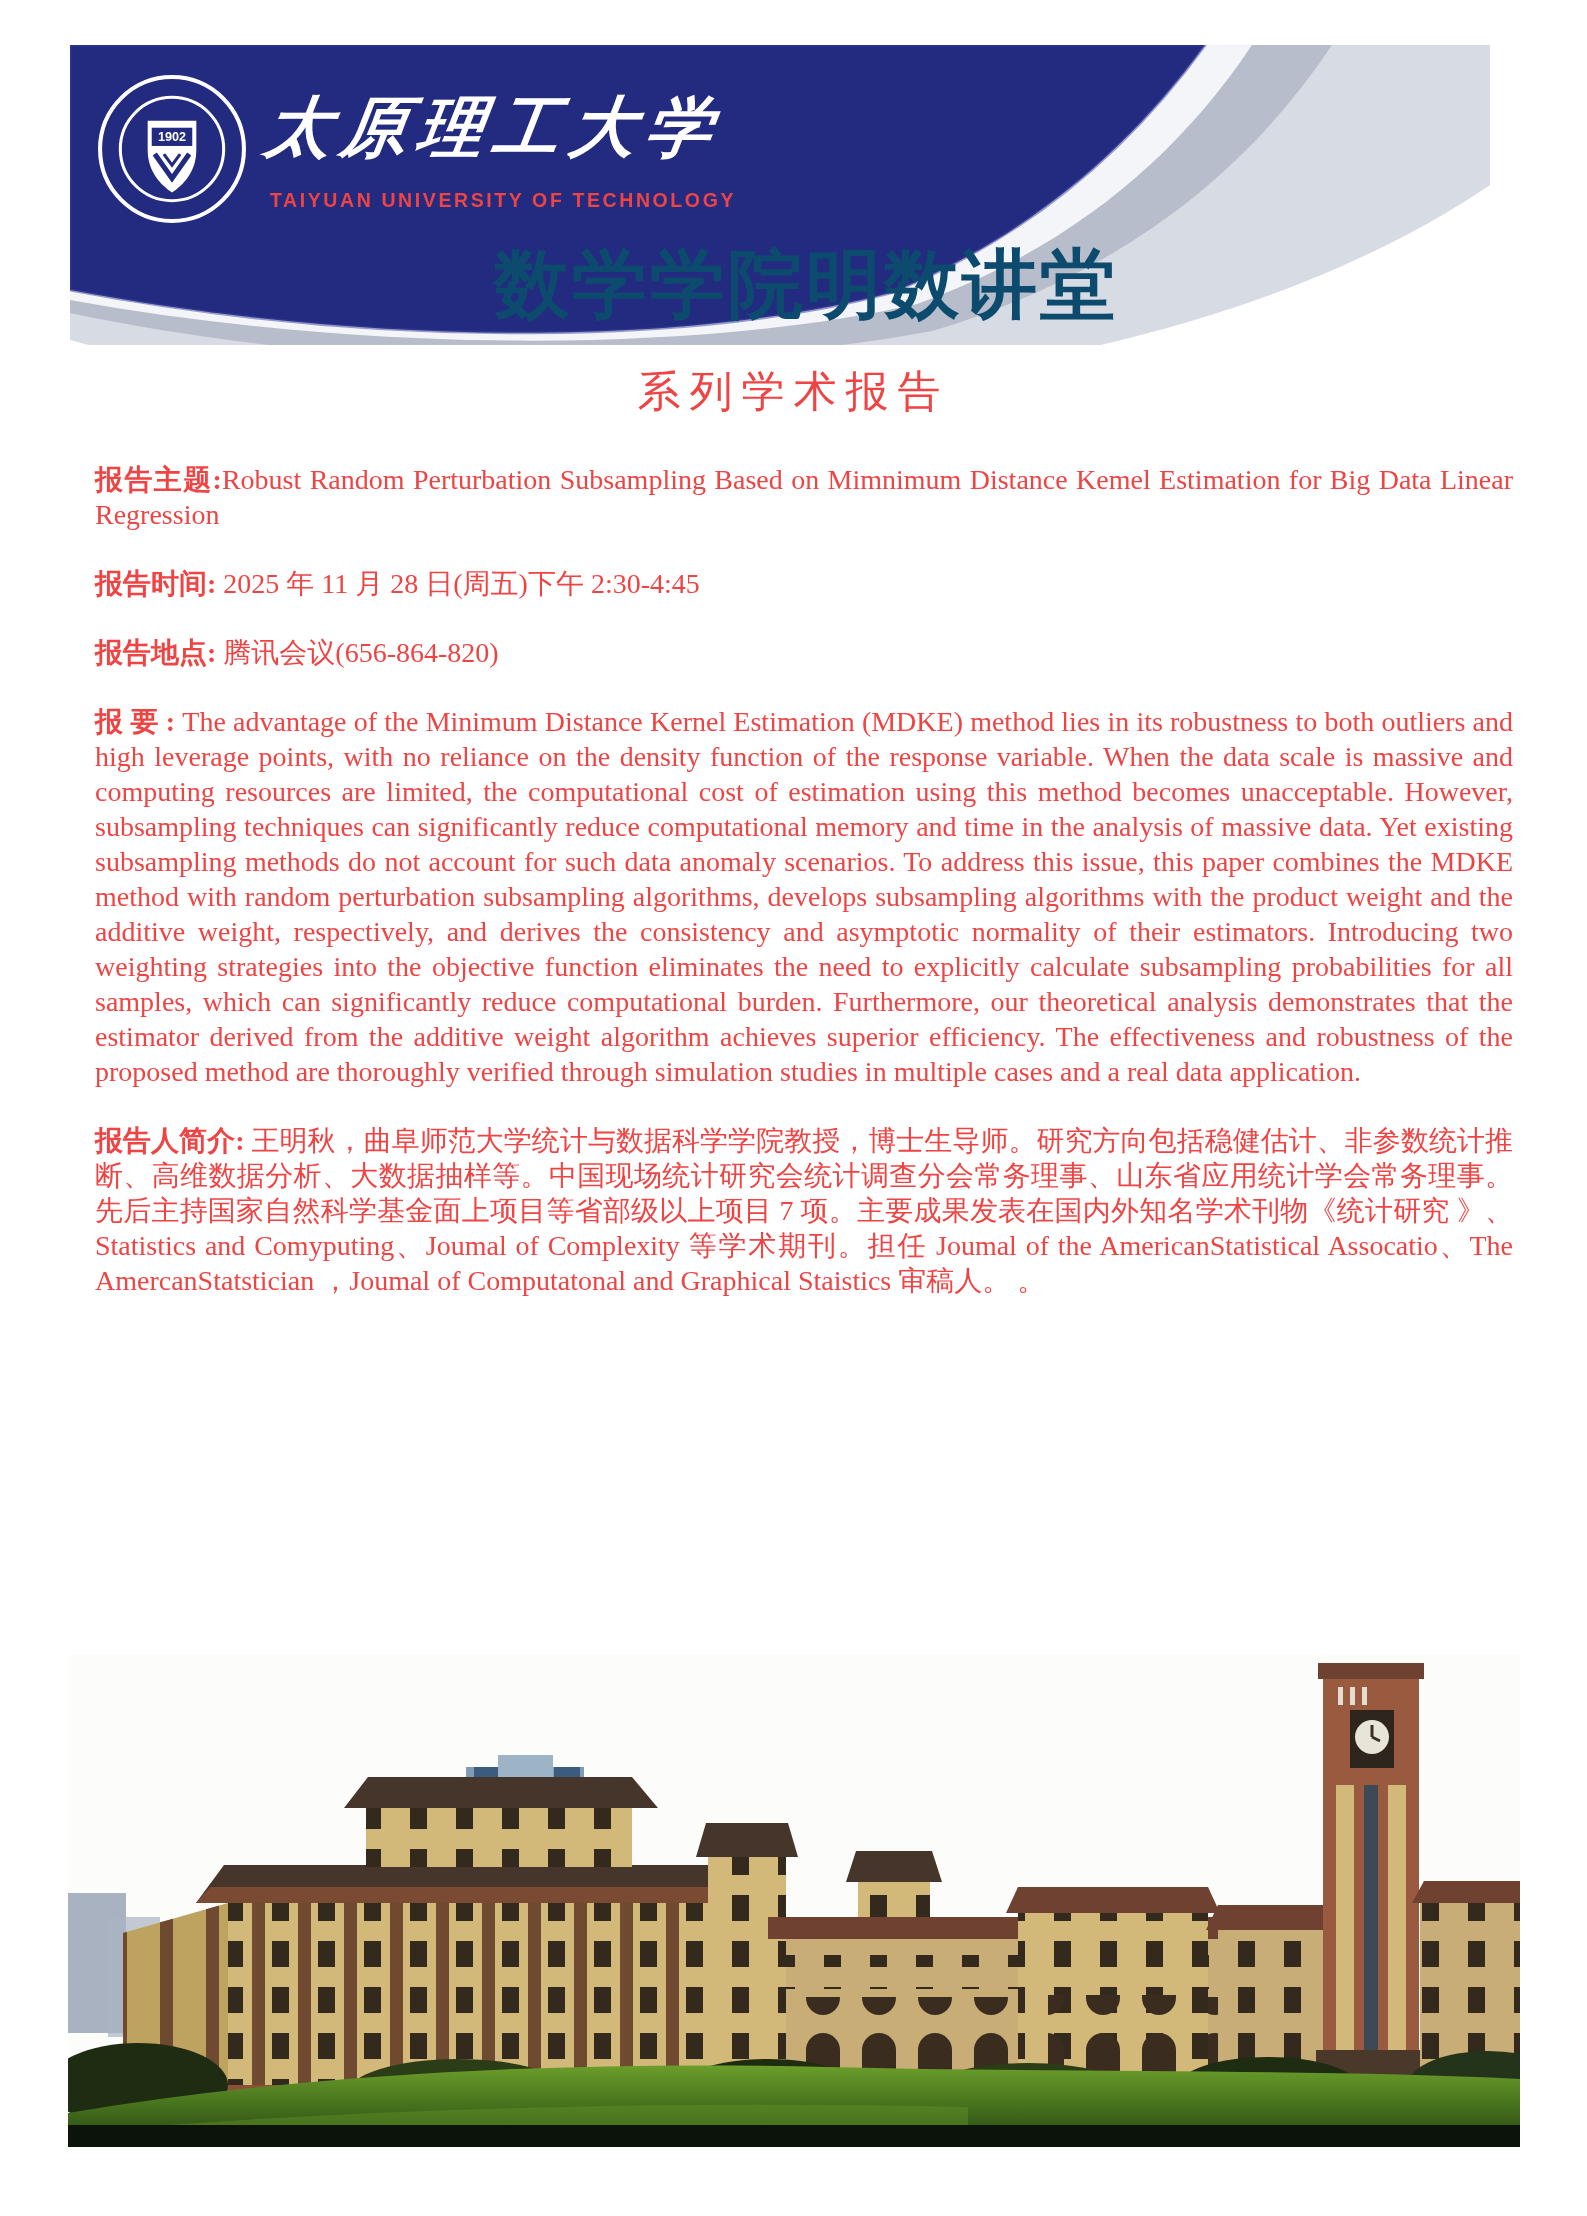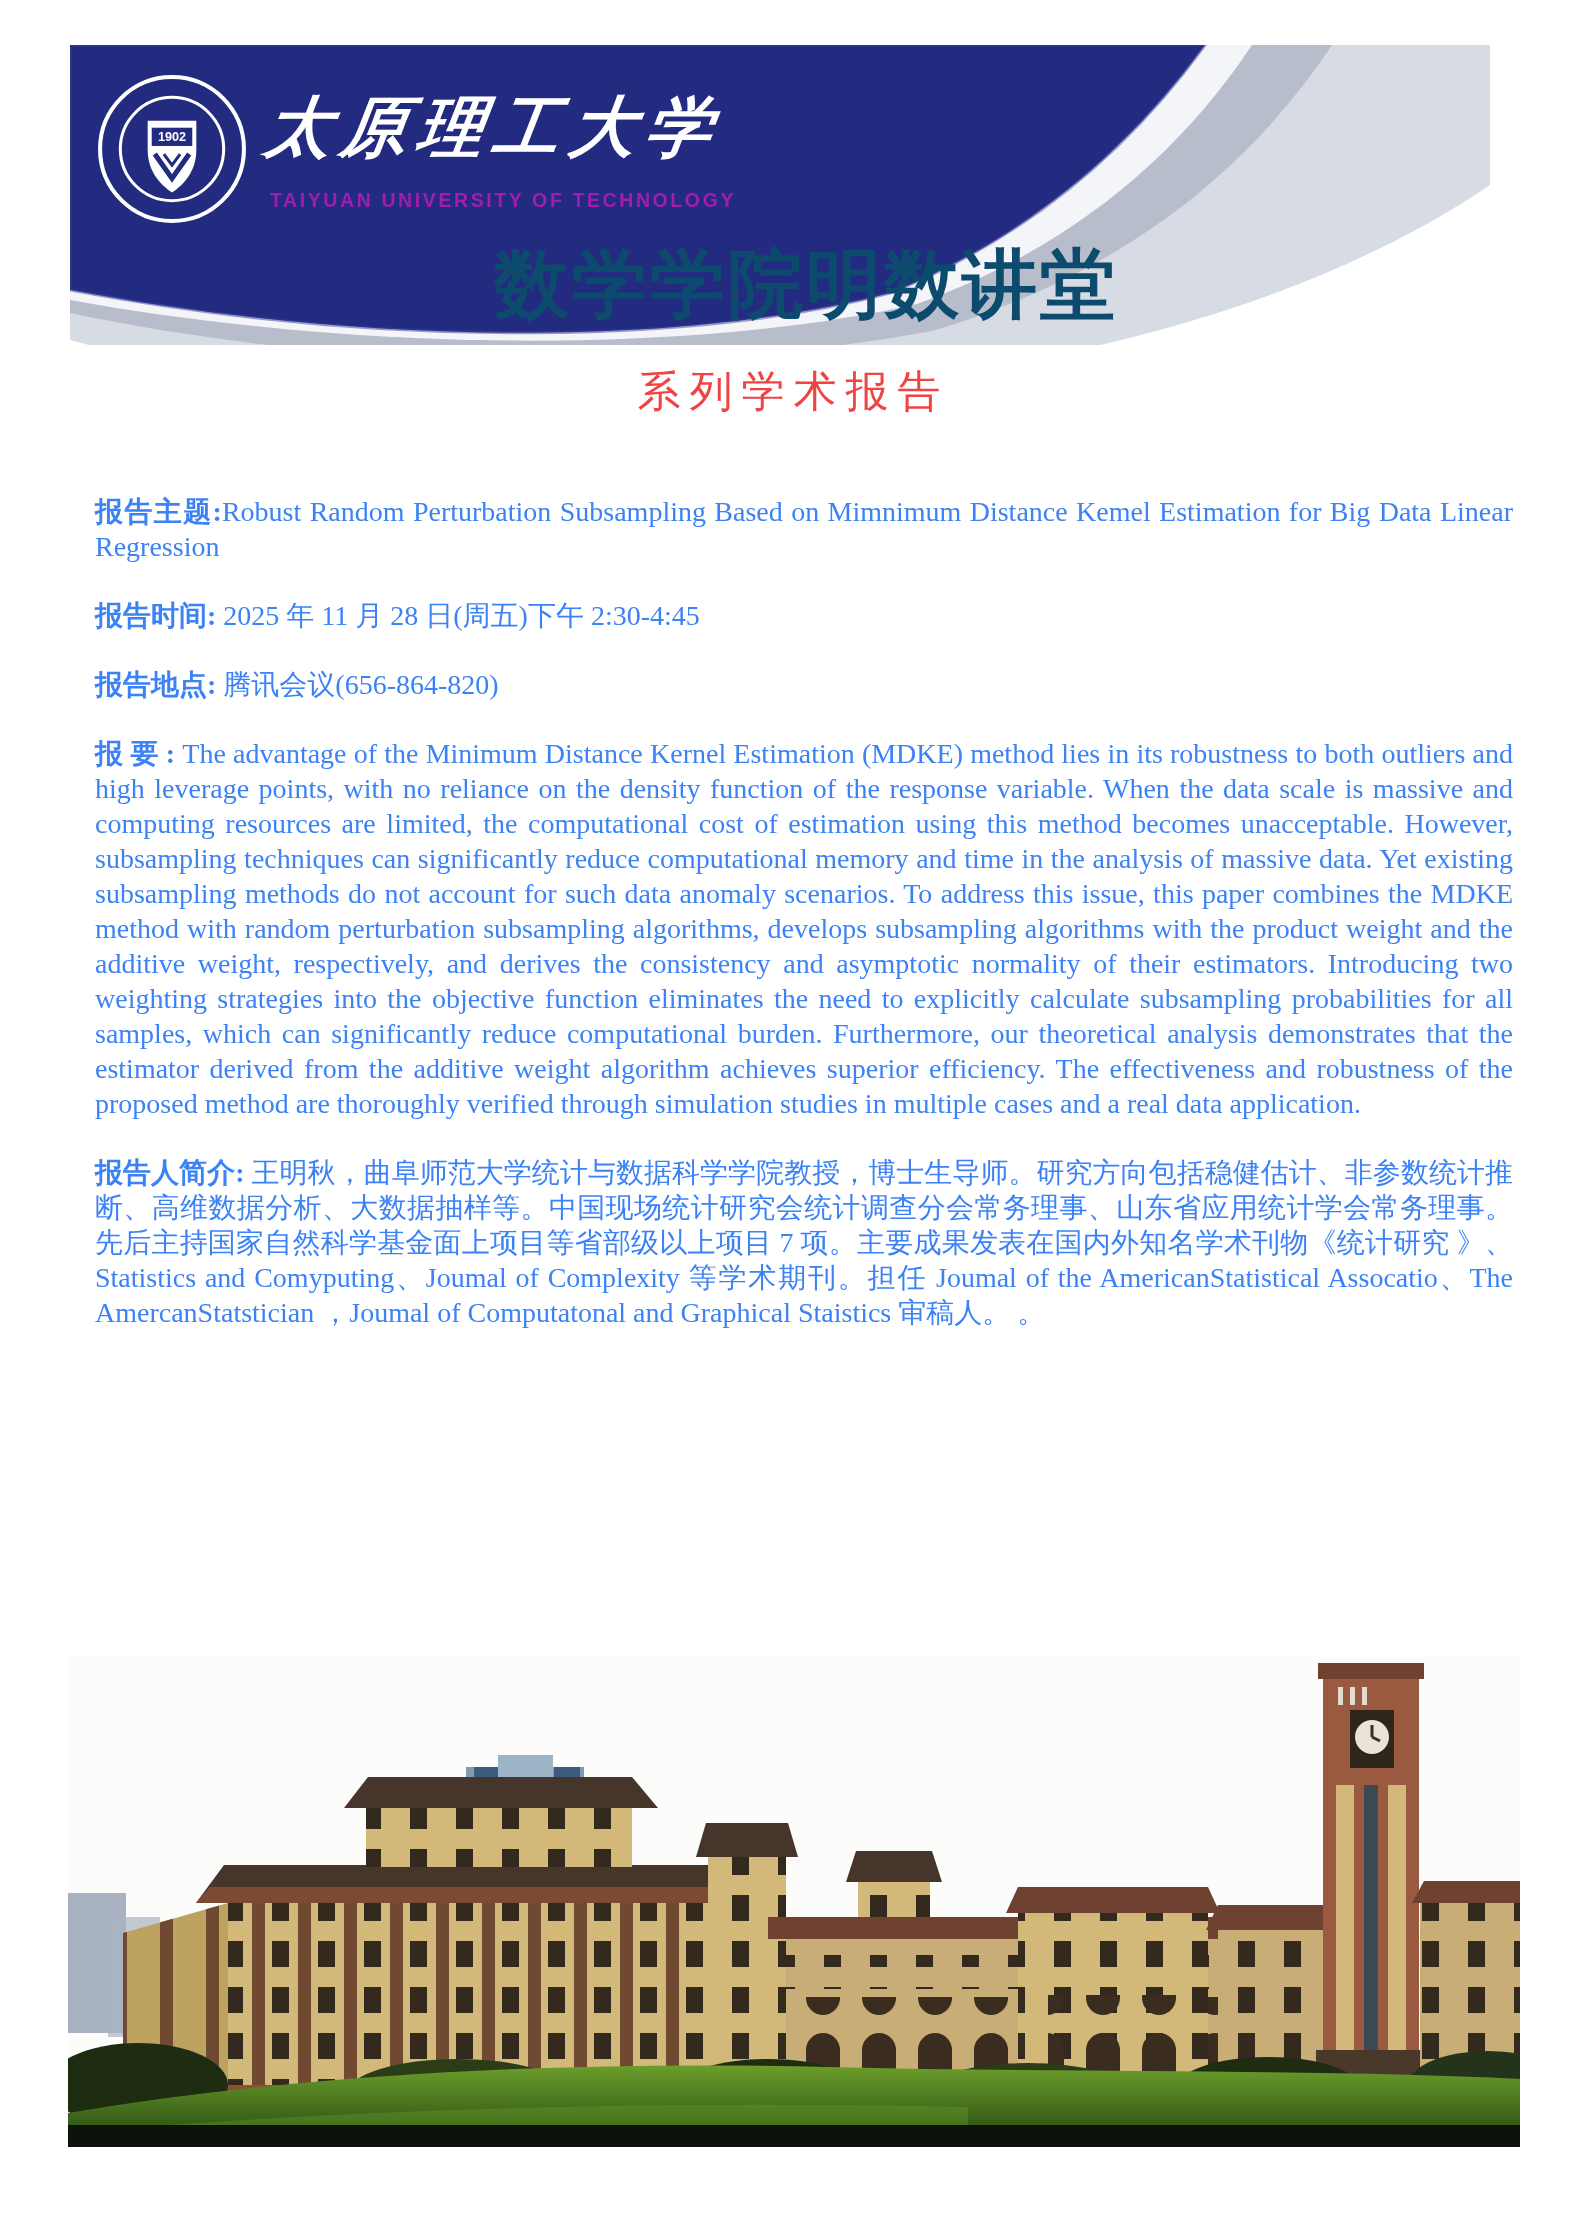--- a/index.html
+++ b/index.html
@@ -6,31 +6,31 @@
   .page{position:relative;width:1587px;height:2216px;background:#ffffff;overflow:hidden;
         font-family:"Liberation Serif","DejaVu Serif",serif;color:#111;}
 
   
   .banner{position:absolute;left:70px;top:45px;width:1420px;height:300px;}
   .banner-bg{position:absolute;left:0;top:0;width:100%;height:100%;}
   .logo{position:absolute;left:26px;top:28px;width:152px;height:152px;}
   .uni-cn{position:absolute;left:196px;top:38px;font-size:66px;font-weight:bold;font-style:italic;
           color:#ffffff;letter-spacing:10px;transform:skewX(-8deg);white-space:nowrap;
           font-family:"Liberation Serif","DejaVu Serif",serif;}
-  .uni-en{position:absolute;left:200px;top:144px;font-size:19.5px;font-weight:bold;color:#a21caf;
+  .uni-en{position:absolute;left:200px;top:144px;font-size:19.5px;font-weight:bold;color:#ef4444;
           letter-spacing:2.6px;white-space:nowrap;font-family:"Liberation Sans","DejaVu Sans",sans-serif;}
   .main-title{position:absolute;left:424px;top:190px;font-size:75px;font-weight:800;color:#0c4a6e;
           letter-spacing:3px;white-space:nowrap;font-family:"Liberation Sans","DejaVu Sans",sans-serif;}
 
   .subtitle{position:absolute;left:0;top:363px;width:1587px;text-align:center;font-size:43px;
           letter-spacing:9px;color:#ef4444;font-weight:500;}
 
   
   .content{position:absolute;left:95px;top:462px;width:1418px;font-size:28px;line-height:35px;
-           text-align:justify;color:#3b82f6;margin-top:32px;}
+           text-align:justify;color:#ef4444;}
   .content p{margin:0 0 34px 0;}
   .lbl{font-weight:bold;}
   .inviter{font-weight:bold;}
 
   
   .photo{position:absolute;left:68px;top:1655px;width:1452px;height:492px;}
 </style>
 </head>
 <body>
 

